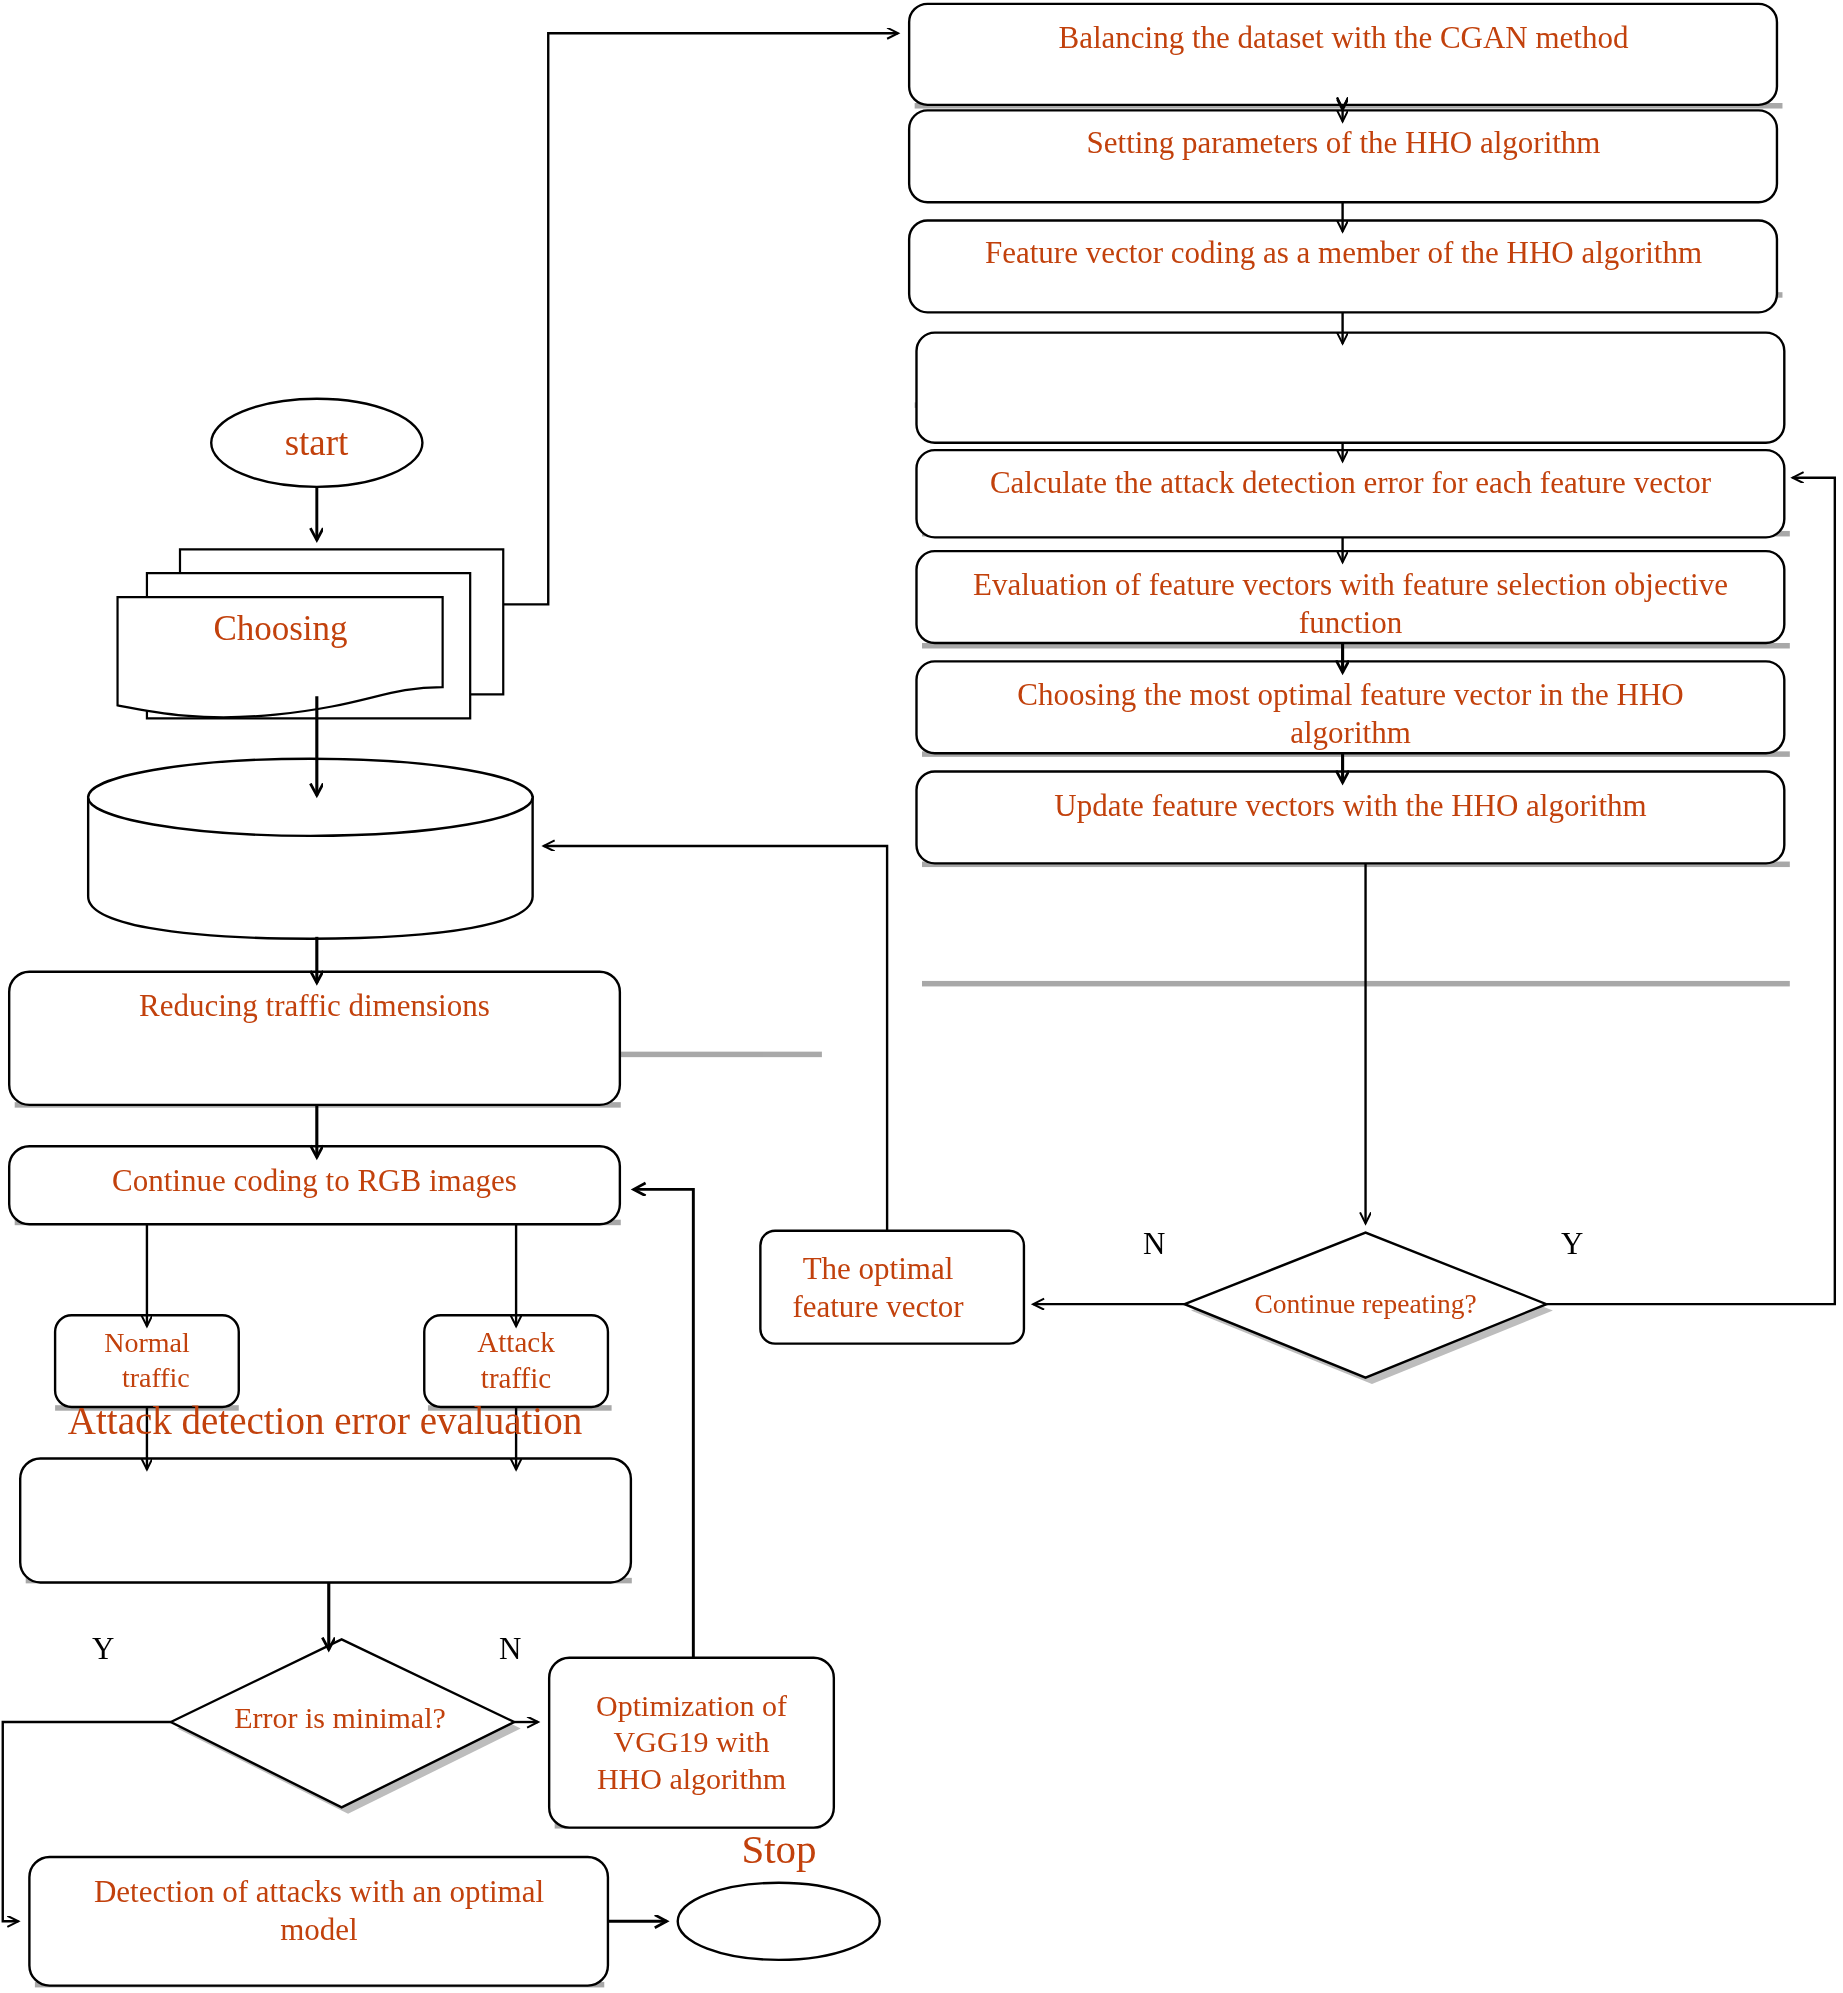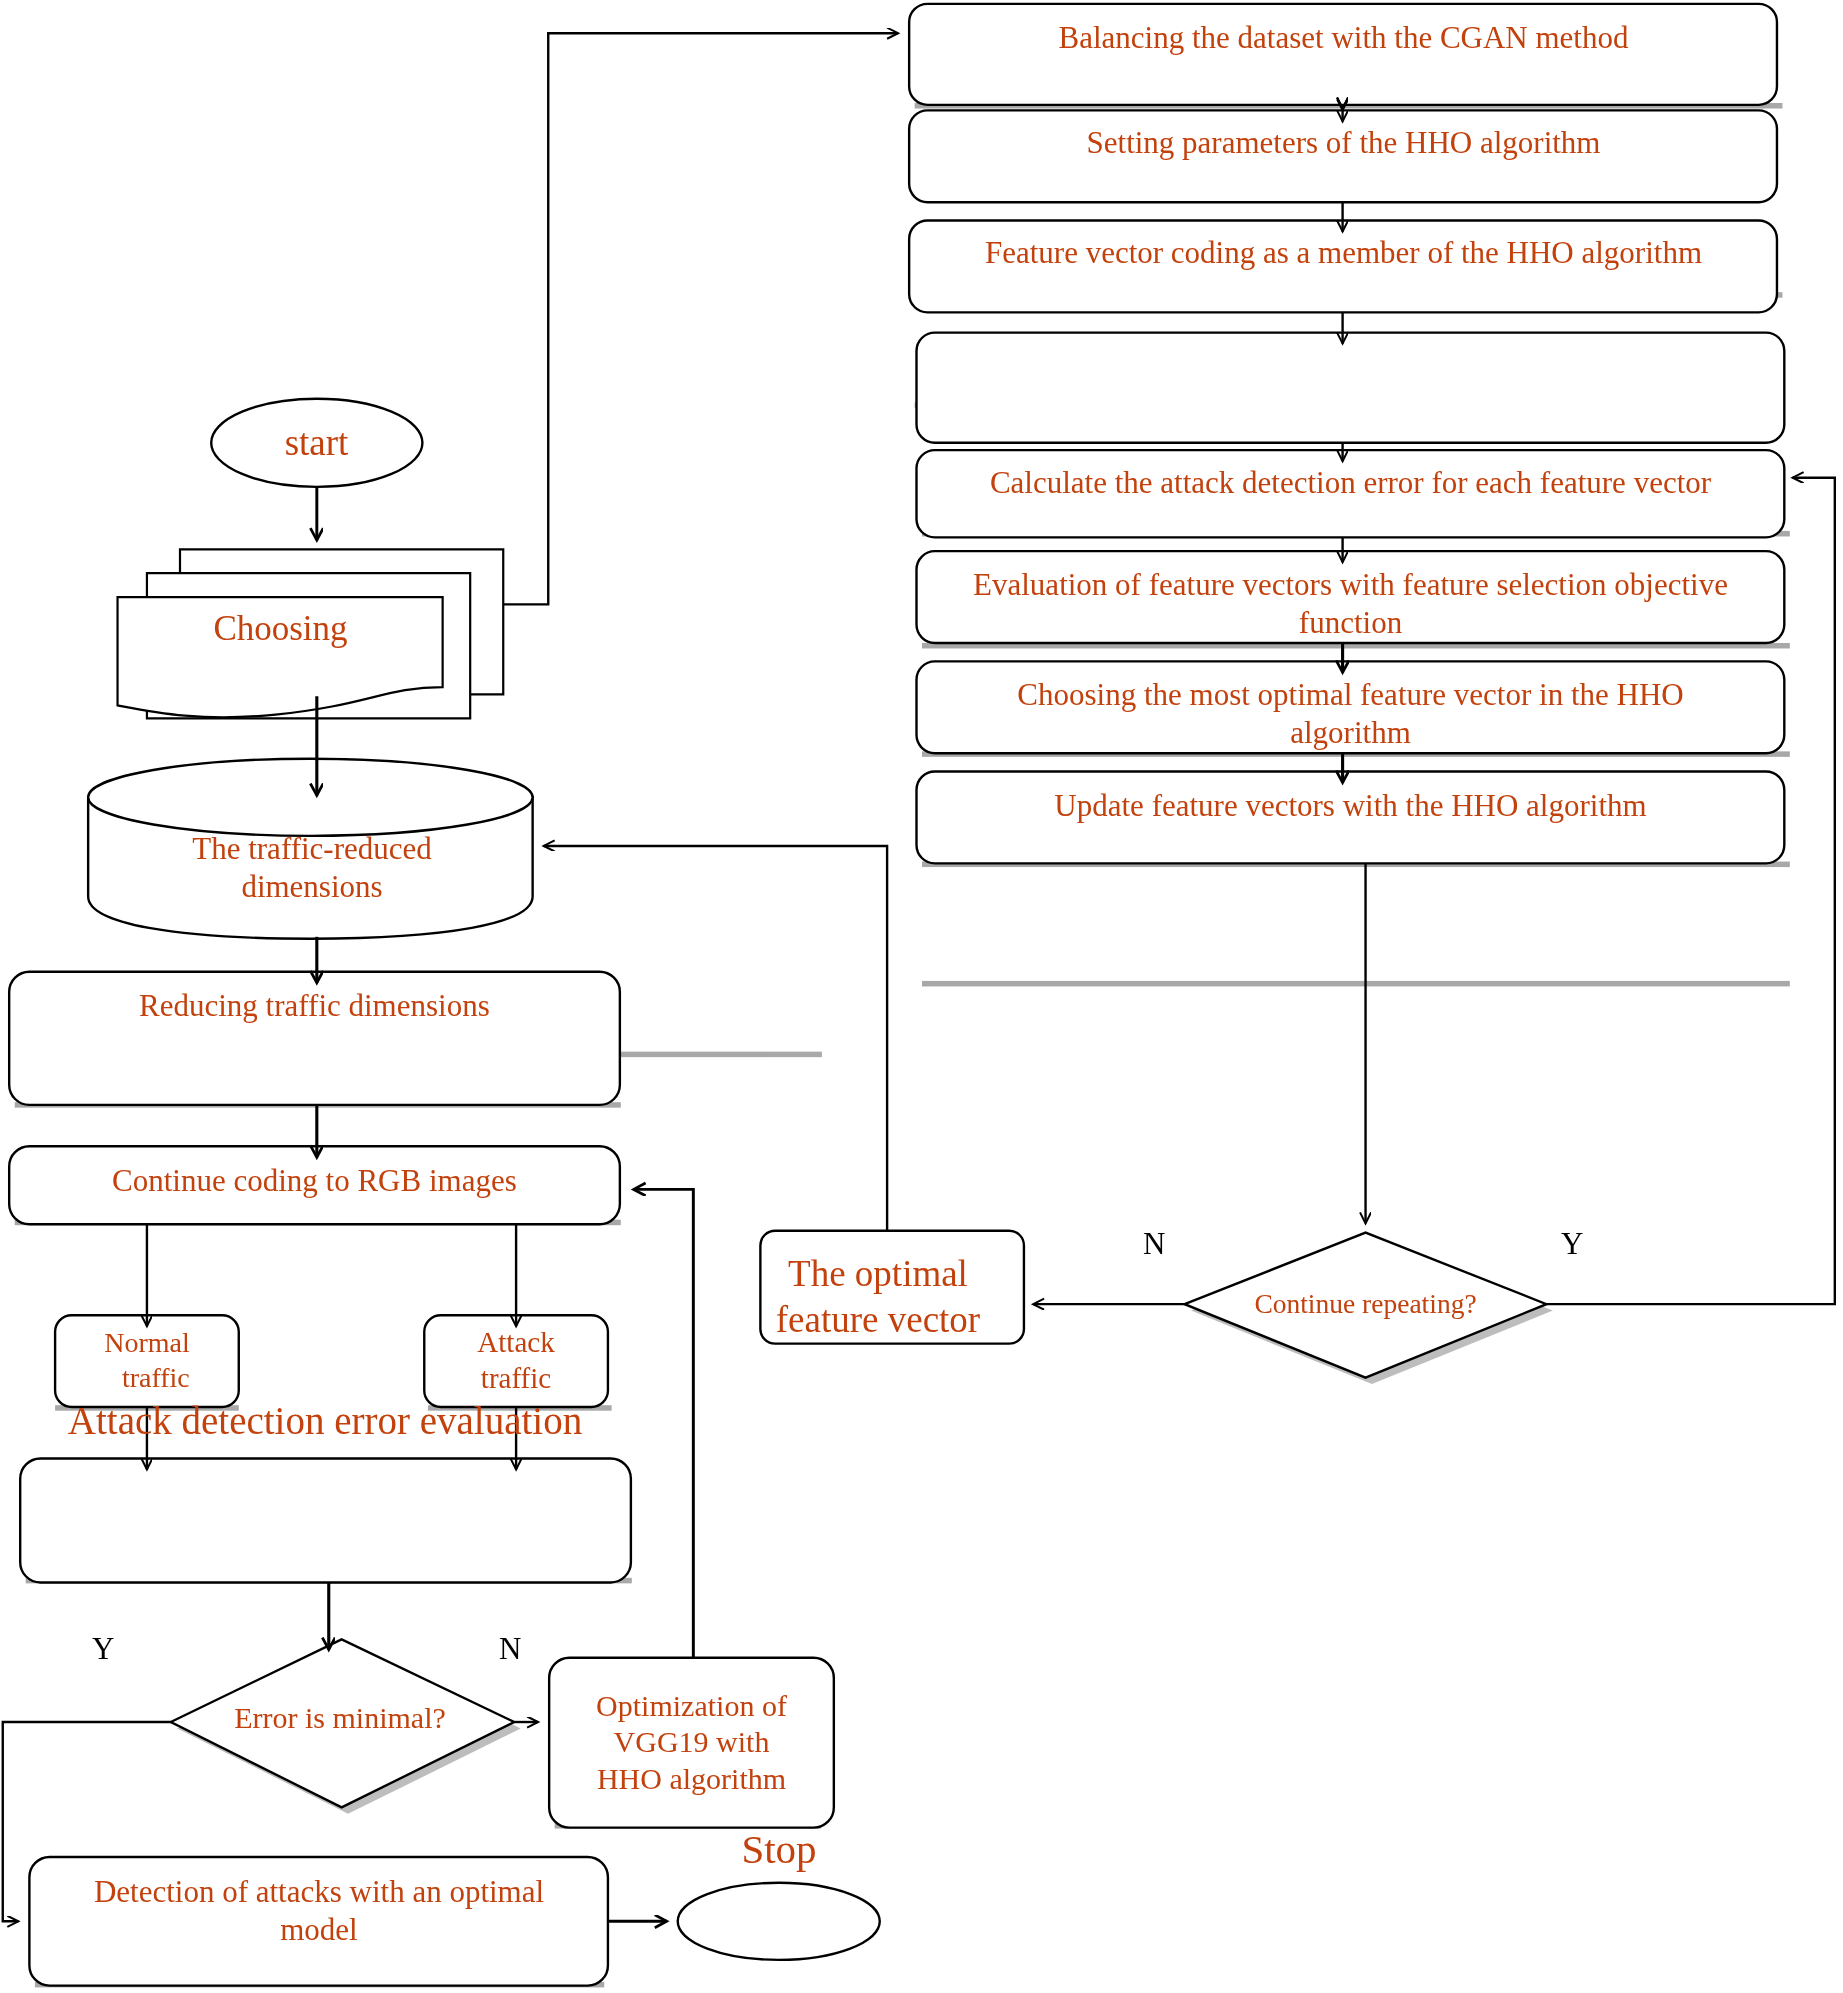--- a/index.html
+++ b/index.html
@@ -158,22 +158,20 @@
 
   <g fill="none" stroke="#000" stroke-width="3.4">
     <line x1="662" y1="2092" x2="726" y2="2092" marker-end="url(#ahb)"></line>
   </g>
 </svg>
 
 <div class="node-text" style="left:211px;top:415px;width:211px;height:55px;font-size:37px;">start</div>
 
 <div class="node-text" style="left:118px;top:606px;width:325px;height:46px;font-size:35px;">Choosing</div>
 
-<div class="node-text" style="left:101px;top:826px;width:422px;height:83px;font-size:31px;white-space:pre-line;">The traffic-reduced
-dimensions</div>
 
 <div class="node-text" style="left:18.4px;top:985px;width:592px;height:42px;font-size:31px;">Reducing traffic dimensions</div>
 
 <div class="node-text" style="left:18.4px;top:1160px;width:592px;height:42px;font-size:31px;">Continue coding to RGB images</div>
 
 <div class="node-text" style="left:55px;top:1322px;width:184px;height:77px;font-size:28px;white-space:pre-line;text-align:right;">Normal
 traffic</div>
 
 <div class="node-text" style="left:424px;top:1322px;width:184px;height:77px;font-size:29px;white-space:pre-line;">Attack
 traffic</div>
@@ -203,21 +201,21 @@
 <div class="node-text" style="left:921px;top:562px;width:859px;height:84px;font-size:31px;white-space:pre-line;">Evaluation of feature vectors with feature selection objective
 function</div>
 
 <div class="node-text" style="left:921px;top:672px;width:859px;height:84px;font-size:31px;white-space:pre-line;">Choosing the most optimal feature vector in the HHO
 algorithm</div>
 
 <div class="node-text" style="left:921px;top:785px;width:859px;height:42px;font-size:31px;">Update feature vectors with the HHO algorithm</div>
 
 <div class="node-text" style="left:1221px;top:1284px;width:289px;height:40px;font-size:27.5px;">Continue repeating?</div>
 
-<div class="node-text" style="left:762px;top:1247px;width:232px;height:81px;font-size:37px;white-space:pre-line;margin-top:9px;">The optimal
+<div class="node-text" style="left:762px;top:1247px;width:232px;height:81px;font-size:31px;white-space:pre-line;">The optimal
 feature vector</div>
 
 <div class="lbl" style="left:92px;top:1631px;">Y</div>
 <div class="lbl" style="left:499px;top:1631px;">N</div>
 <div class="lbl" style="left:1143px;top:1226px;">N</div>
 <div class="lbl" style="left:1561px;top:1226px;">Y</div>
 
 </div>
 
 

